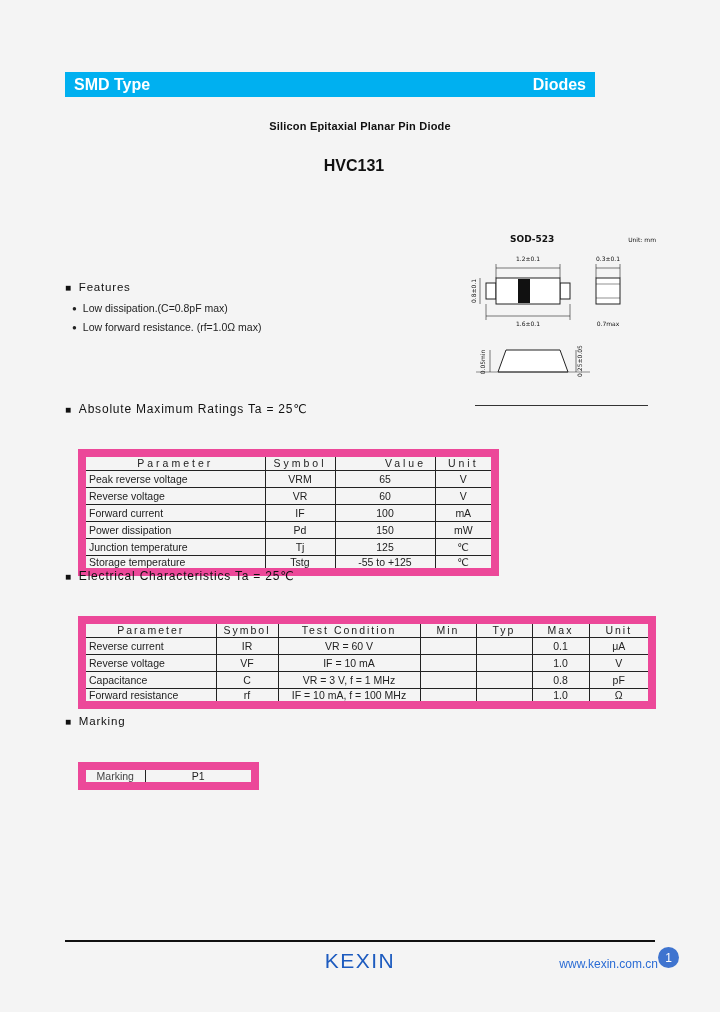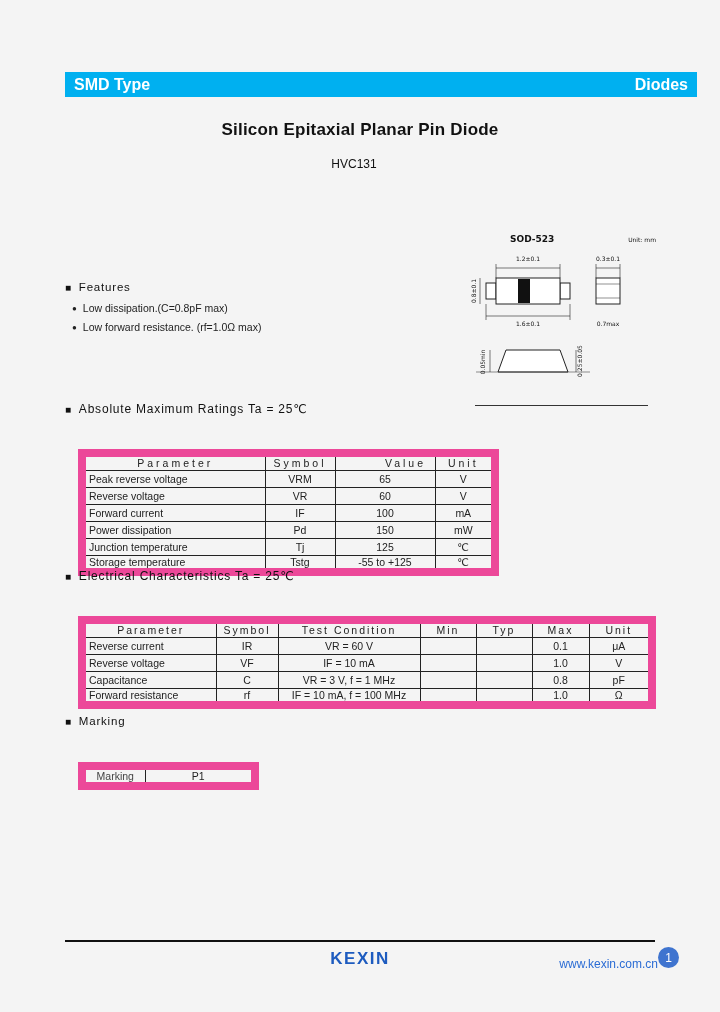--- a/index.html
+++ b/index.html
@@ -7,30 +7,30 @@
   body {
     position:relative;
     background:#f4f4f4;
     font-family:"Liberation Sans","DejaVu Sans",sans-serif;
     color:#1a1a1a;
     overflow:hidden;
   }
 
   
   .header-bar {
-    position:absolute; left:65px; top:72px; width:632px; height:25px;
+    position:absolute; left:65px; top:72px; width:530px; height:25px;
     background:#00b0f0; color:#ffffff;
     display:flex; justify-content:space-between; align-items:center;
     padding:0 9px; font-size:16px; font-weight:bold;
   }
 
   .doc-title { position:absolute; left:0; top:120px; width:720px; text-align:center;
-    font-size:17px; font-weight:bold; letter-spacing:0.2px; color:#111; }
+    font-size:11px; font-weight:bold; letter-spacing:0.2px; color:#111; }
   .part-number { position:absolute; left:0; top:157px; width:708px; text-align:center;
-    font-size:12px; font-weight:normal; color:#111; }
+    font-size:16px; font-weight:bold; color:#111; }
 
   
   .pkg { position:absolute; left:468px; top:228px; }
   .pkg .shape { fill:#ffffff; stroke:#222; stroke-width:1; }
   .pkg .dim   { stroke:#222; stroke-width:0.6; }
   .pkg .thin  { stroke:#222; stroke-width:0.5; }
   .pkg text   { fill:#111; font-family:"DejaVu Sans",sans-serif; }
   .pkg .t-bold { font-size:9px; font-weight:bold; }
   .pkg .t-tiny { font-size:6px; }
   .pkg .t-dim  { font-size:6px; }
@@ -76,21 +76,21 @@
   #elec-table th:nth-child(7){ width:63px; }
 
   #marking-table { left:78px; top:734px; }
   #marking-table td { width:63px; height:18px; text-align:center; padding:0 3px; }
   #marking-table td:nth-child(2) { width:110px; }
   #marking-table td:first-child { text-align:center; padding-left:3px; color:#444; }
 
   
   .footer-rule { position:absolute; left:65px; top:940px; width:590px; height:2px; background:#111; }
   .logo { position:absolute; left:0; top:949px; width:720px; text-align:center;
-          font-size:17px; font-weight:bold; color:#1d5bbf; letter-spacing:1.5px; }
+          font-size:21px; font-weight:normal; color:#1d5bbf; letter-spacing:1.5px; }
   .footer-url { position:absolute; right:62px; top:957px; color:#2b6cd4; font-size:12px;
                 text-decoration:none; cursor:pointer;text-align:right; }
   .page-circle { position:absolute; left:658px; top:947px; width:21px; height:21px;
                  border-radius:50%; background:#3f74cf; color:#fff; font-size:12px;
                  display:flex; align-items:center; justify-content:center; }
 </style>
 </head>
 <body>
 
 <div class="header-bar">

